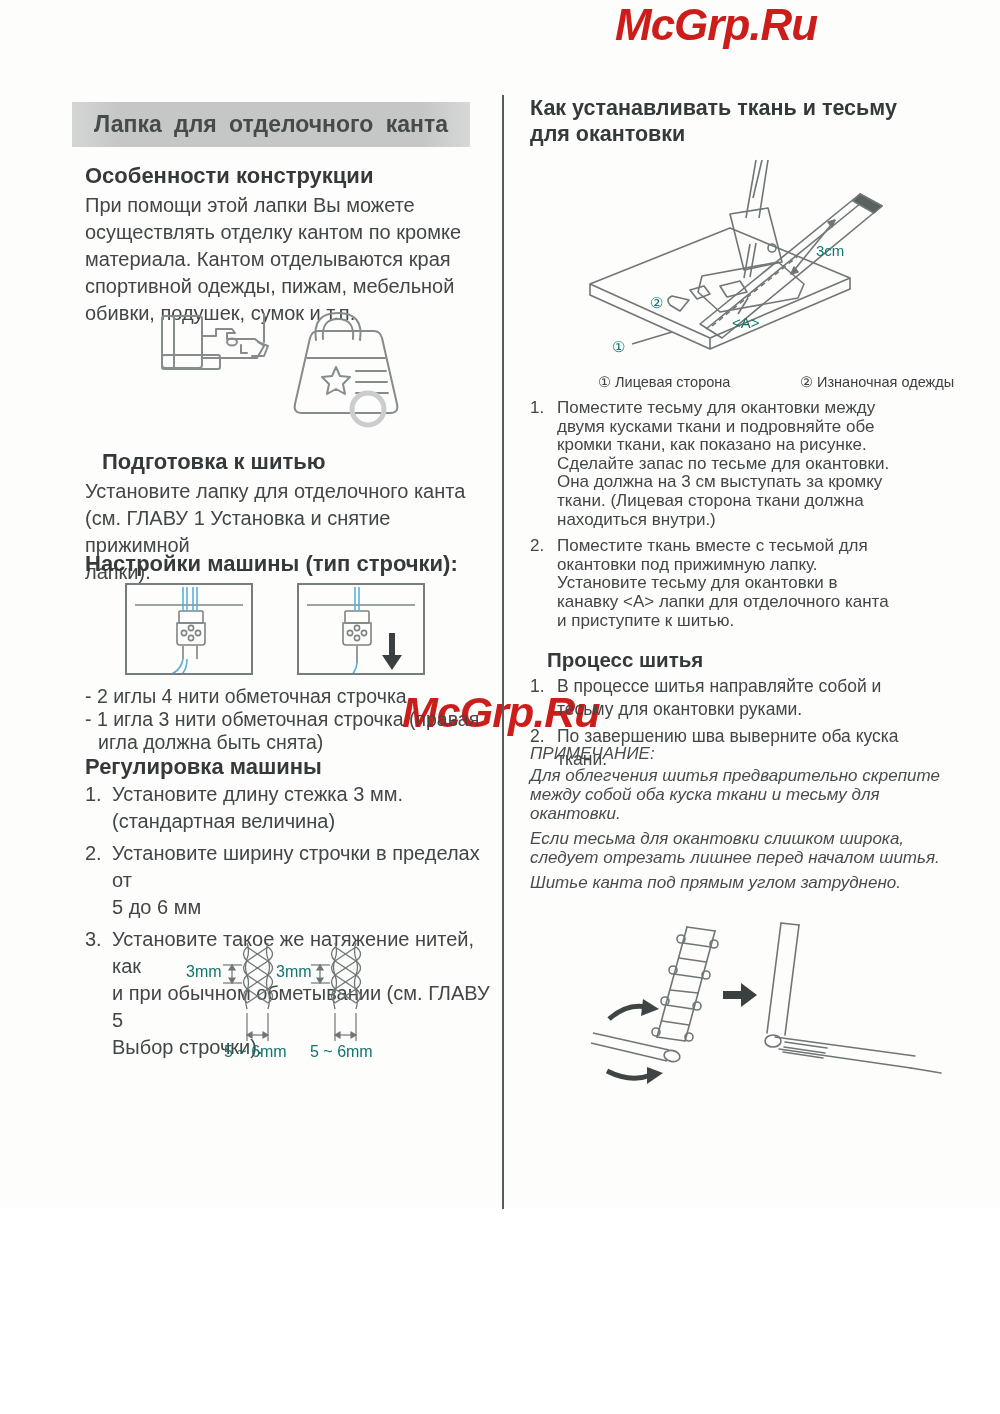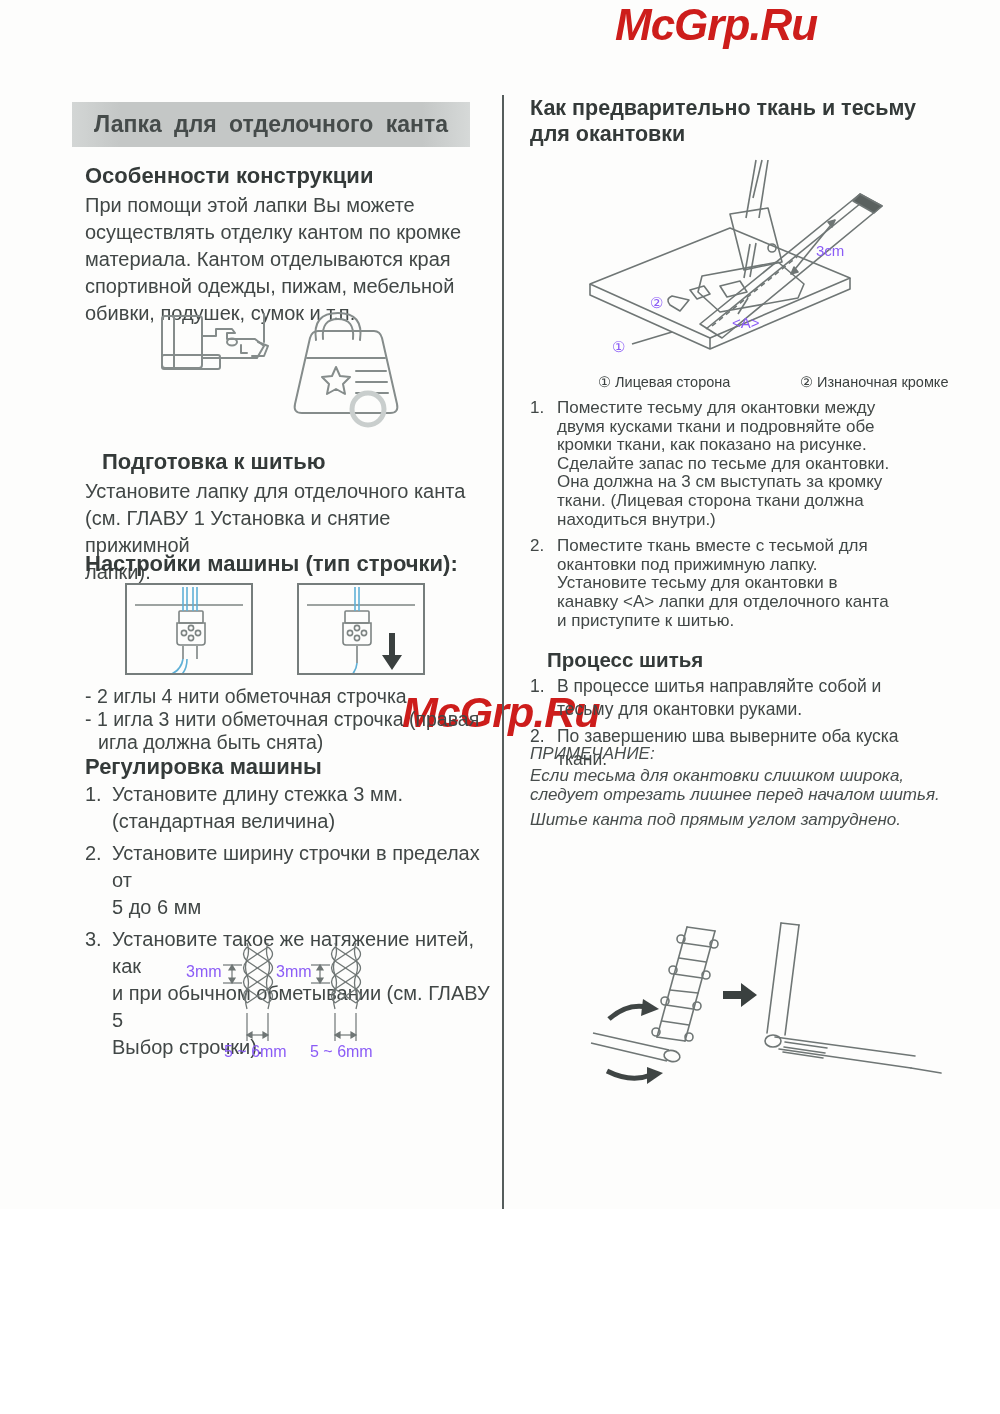--- a/index.html
+++ b/index.html
@@ -21,21 +21,21 @@
   .left-body { font-size:20px; line-height:27px; }
   .opt { font-size:19.5px; line-height:23px; padding-left:13px; text-indent:-13px; }
   .list { position:absolute; }
   .li { position:relative; padding-left:27px; }
   .li .num { position:absolute; left:0; top:0; }
   .left-li { font-size:20px; line-height:27px; margin-bottom:5px; }
   .right-li { font-size:17px; line-height:18.6px; margin-bottom:8px; }
   .proc-li { font-size:17.5px; line-height:23px; margin-bottom:4px; }
   .note-text { font-style:italic; color:#474d4c; font-size:17px; line-height:19px; }
   .note-p { margin:0 0 6px 0; }
-  .fig-label { position:absolute; font-size:15px; color:#8b5cf6; }
+  .fig-label { position:absolute; font-size:15px; color:#0f766e; }
   .caption { position:absolute; font-size:14.5px; color:#3b4140; }
   .wm {
     position:absolute; font-weight:bold; font-style:italic;
     color:#cd1d1b; letter-spacing:-1px; white-space:nowrap;
   }
   .divider { position:absolute; left:502px; top:95px; width:2px; height:1240px; background:#555d5c; }
   .setting-box {
     position:absolute; width:128px; height:92px;
     border:2px solid #767d7c; background:#fdfdfc; box-sizing:border-box;
   }
@@ -228,21 +228,21 @@
         <path d="M155,100 l5,-3 v6 z"></path>
           <path d="M176,100 l-5,-3 v6 z"></path>
       </g>
     </svg>
     <span class="fig-label" style="left:6px; top:28px; font-size:16px;">3mm</span>
     <span class="fig-label" style="left:96px; top:28px; font-size:16px;">3mm</span>
     <span class="fig-label" style="left:44px; top:108px; font-size:16px;">5 ~ 6mm</span>
     <span class="fig-label" style="left:130px; top:108px; font-size:16px;">5 ~ 6mm</span>
   </div>
 
-  <div class="h pre" style="left:530px; top:95px; font-size:21.5px; line-height:26px; width:420px;">Как предварительно ткань и тесьму
+  <div class="h pre" style="left:530px; top:95px; font-size:21.5px; line-height:26px; width:420px;">Как устанавливать ткань и тесьму
 для окантовки</div>
 
   <div class="abs" style="left:560px; top:156px; width:400px; height:245px;">
     <svg width="400" height="210" viewBox="0 0 400 210">
       <g stroke="#6f7675" stroke-width="1.6" fill="none" stroke-linejoin="round">
 
         <path d="M30,128 L170,72 L290,122 L150,182 Z"></path>
         <path d="M30,128 L30,139 L150,193 L290,133 L290,122"></path>
         <line x1="150" y1="182" x2="150" y2="193"></line>
 
@@ -272,21 +272,21 @@
 
         <line x1="188" y1="142" x2="178" y2="158"></line>
         <line x1="72" y1="188" x2="112" y2="176"></line>
       </g>
     </svg>
     <span class="fig-label" style="left:256px; top:86px;">3cm</span>
     <span class="fig-label" style="left:172px; top:158px;">&lt;A&gt;</span>
     <span class="fig-label" style="left:90px; top:138px;">②</span>
     <span class="fig-label" style="left:52px; top:182px;">①</span>
     <span class="caption" style="left:38px; top:218px;">① Лицевая сторона</span>
-    <span class="caption" style="left:240px; top:218px;">② Изнаночная кромке</span>
+    <span class="caption" style="left:240px; top:218px;">② Изнаночная одежды</span>
   </div>
 
   <div class="list" style="left:530px; top:399px; width:404px;">
     <div class="li right-li">
       <span class="num">1.</span>
       <span class="pre">Поместите тесьму для окантовки между
 двумя кусками ткани и подровняйте обе
 кромки ткани, как показано на рисунке.
 Сделайте запас по тесьме для окантовки.
 Она должна на 3 см выступать за кромку
@@ -312,20 +312,23 @@
     </div>
     <div class="li proc-li">
       <span class="num">2.</span>
       <span class="pre">По завершению шва выверните оба куска
 ткани.</span>
     </div>
   </div>
 
   <div class="list note-text" style="left:530px; top:744px; width:420px;">
     <div style="margin-bottom:3px;">ПРИМЕЧАНИЕ:</div>
+    <div class="note-p pre">Для облегчения шитья предварительно скрепите
+между собой оба куска ткани и тесьму для
+окантовки.</div>
     <div class="note-p pre">Если тесьма для окантовки слишком широка,
 следует отрезать лишнее перед началом шитья.</div>
     <div class="note-p pre">Шитье канта под прямым углом затруднено.</div>
   </div>
 
   <div class="abs" style="left:585px; top:915px; width:370px; height:170px;">
     <svg width="370" height="170" viewBox="0 0 370 170">
       <g stroke="#6f7675" stroke-width="1.6" fill="none" stroke-linecap="round">
         <line x1="102" y1="12" x2="72" y2="122"></line>
         <line x1="130" y1="16" x2="100" y2="126"></line>

